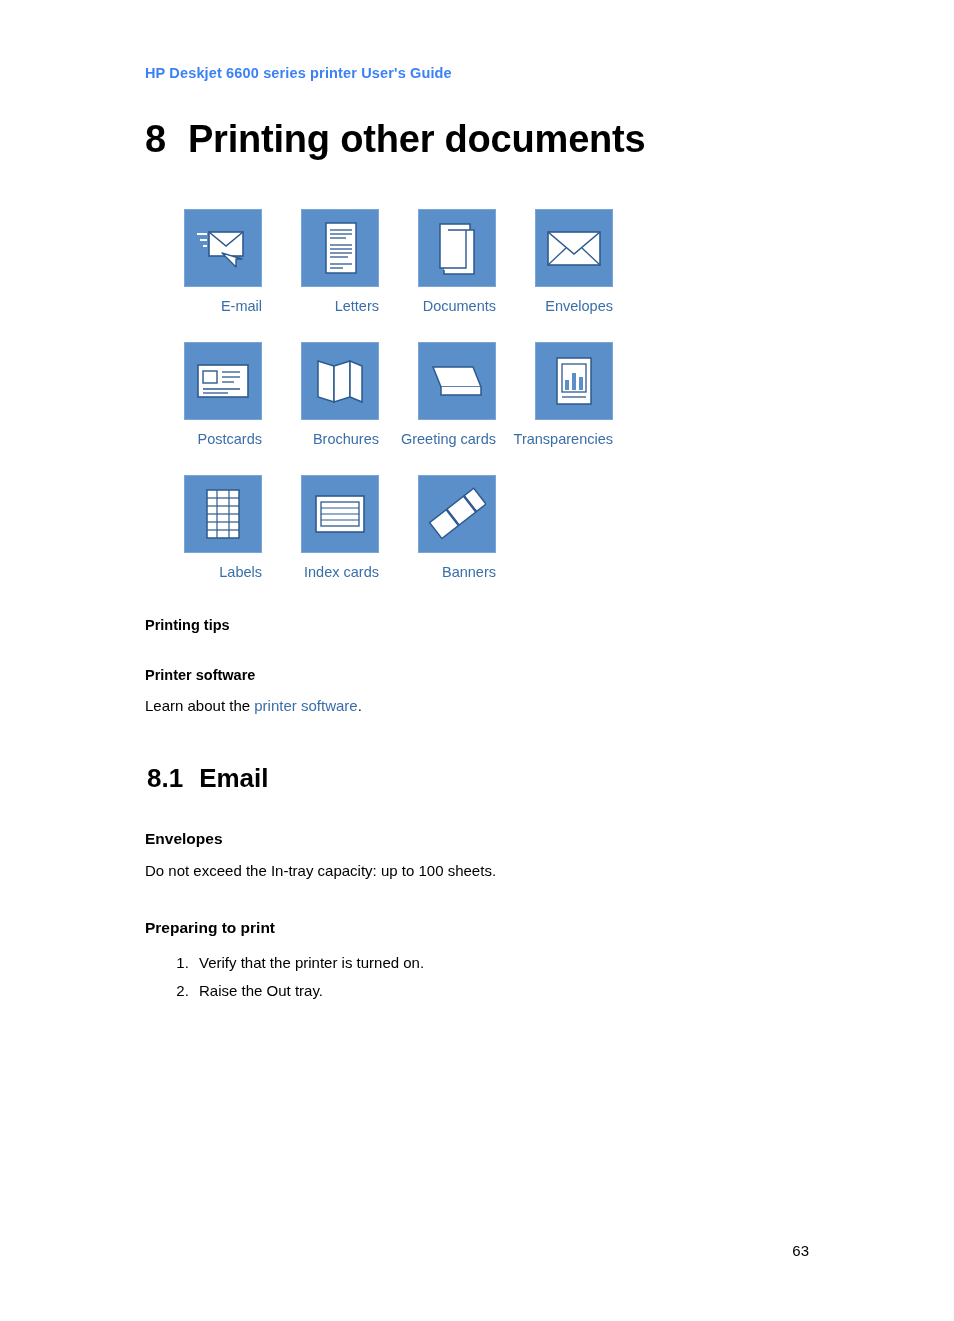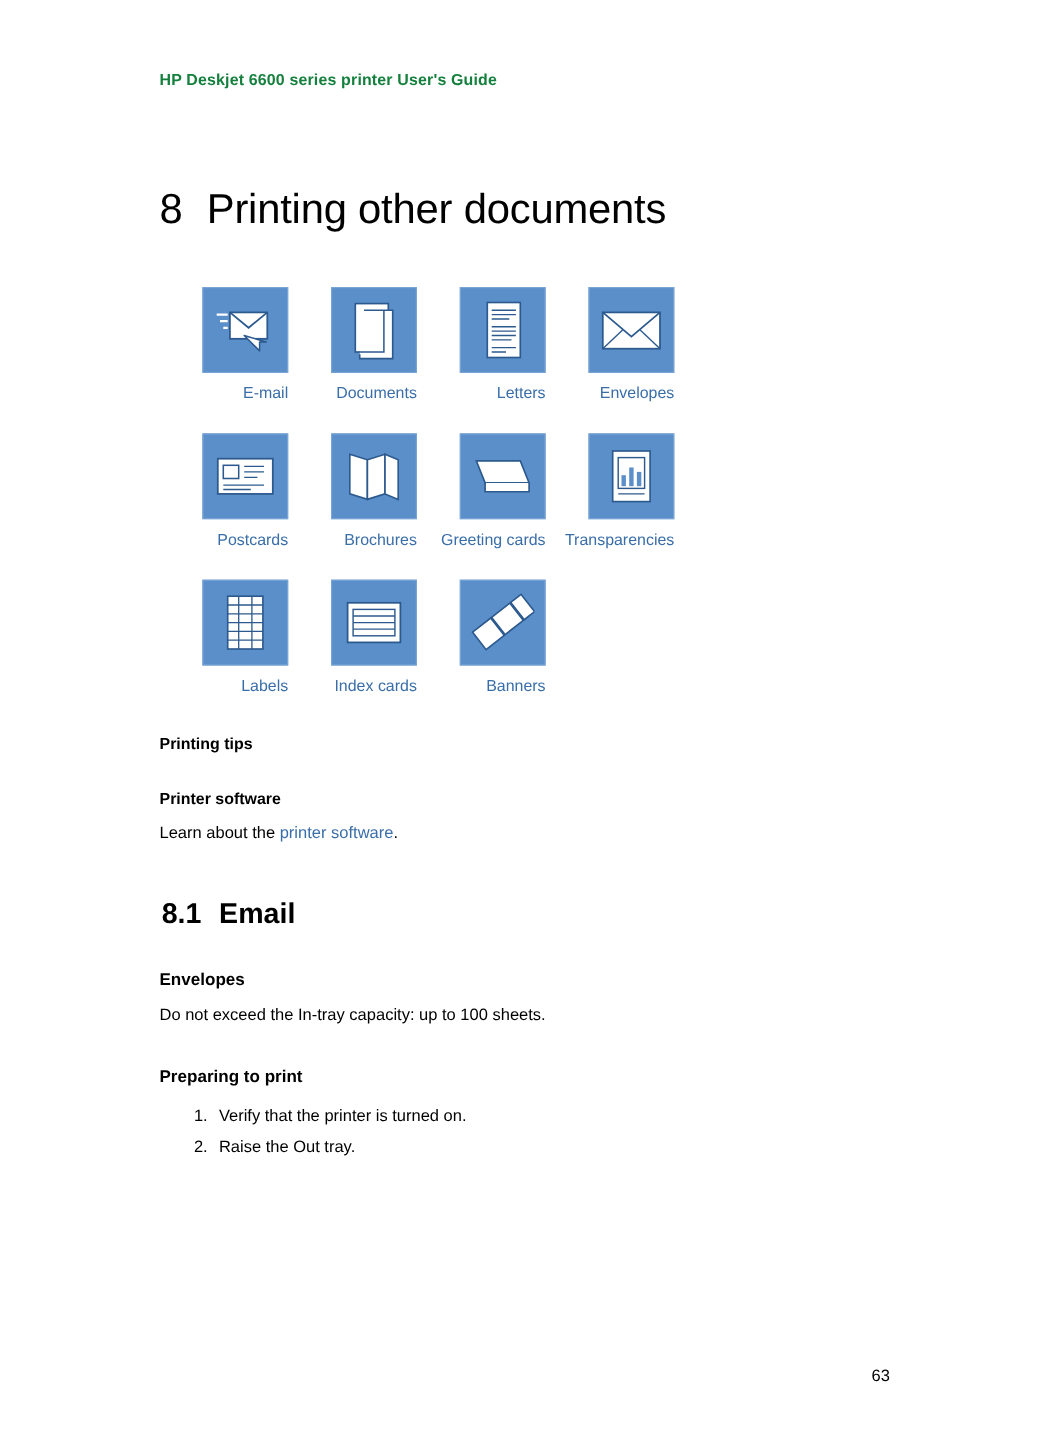--- a/index.html
+++ b/index.html
@@ -18,29 +18,29 @@
   .page {
     position: relative;
     width: 954px;
     height: 1321px;
     box-sizing: border-box;
     padding: 60px 145px 0 145px;
   }
   .header-line {
     font-size: 14.5px;
     font-weight: bold;
-    color: #15803d;
+    color: #3b82f6;
     letter-spacing: 0.01em;
     margin: 0 0 0 0;
     padding-top: 5px;
   }
   h1.chapter {
     font-size: 38px;
-    font-weight: normal;
-    margin: 90px 0 0 0;
+    font-weight: bold;
+    margin: 38px 0 0 0;
     letter-spacing: -0.2px;
     line-height: 1.1;
   }
   h1.chapter .num {
     margin-right: 22px;
   }
 
   
   .icon-grid {
     margin-top: 48px;
@@ -148,31 +148,20 @@
           <svg width="54" height="50" viewBox="0 0 54 50">
             <rect x="13" y="9" width="34" height="24" fill="#ffffff" stroke="#2d5a8e" stroke-width="1.6"></rect>
             <polyline points="13,9 30,23 47,9" fill="none" stroke="#2d5a8e" stroke-width="1.6"></polyline>
             <line x1="1" y1="11" x2="11" y2="11" stroke="#ffffff" stroke-width="2"></line>
             <line x1="4" y1="17" x2="11" y2="17" stroke="#ffffff" stroke-width="2"></line>
             <line x1="7" y1="23" x2="11" y2="23" stroke="#ffffff" stroke-width="2"></line>
             <path d="M26 30 L40 44 L40 36 L46 36 Z" fill="#ffffff" stroke="#2d5a8e" stroke-width="1.4" stroke-linejoin="round"></path>
           </svg>
         </div>
         <div class="icon-label">E-mail</div>
-      </div>
-
-      <div class="icon-cell">
-        <div class="icon-box">
-          <svg width="54" height="56" viewBox="0 0 54 56">
-            <rect x="10" y="4" width="30" height="44" fill="#ffffff" stroke="#2d5a8e" stroke-width="1.5"></rect>
-            <path d="M18 10 h26 v44 h-30 v-4" fill="#ffffff" stroke="#2d5a8e" stroke-width="1.5"></path>
-            <path d="M36 10 v38 h-22" fill="none" stroke="#2d5a8e" stroke-width="1.4"></path>
-          </svg>
-        </div>
-        <div class="icon-label">Documents</div>
       </div>
 
       <div class="icon-cell">
         <div class="icon-box">
           <svg width="54" height="56" viewBox="0 0 54 56">
             <rect x="13" y="3" width="30" height="50" fill="#ffffff" stroke="#2d5a8e" stroke-width="1.5"></rect>
             <g stroke="#2d5a8e" stroke-width="1.3">
               <line x1="17" y1="10" x2="39" y2="10"></line>
               <line x1="17" y1="14" x2="39" y2="14"></line>
               <line x1="17" y1="18" x2="33" y2="18"></line>
@@ -183,20 +172,31 @@
               <line x1="17" y1="44" x2="39" y2="44"></line>
               <line x1="17" y1="48" x2="30" y2="48"></line>
             </g>
           </svg>
         </div>
         <div class="icon-label">Letters</div>
       </div>
 
       <div class="icon-cell">
         <div class="icon-box">
+          <svg width="54" height="56" viewBox="0 0 54 56">
+            <rect x="10" y="4" width="30" height="44" fill="#ffffff" stroke="#2d5a8e" stroke-width="1.5"></rect>
+            <path d="M18 10 h26 v44 h-30 v-4" fill="#ffffff" stroke="#2d5a8e" stroke-width="1.5"></path>
+            <path d="M36 10 v38 h-22" fill="none" stroke="#2d5a8e" stroke-width="1.4"></path>
+          </svg>
+        </div>
+        <div class="icon-label">Documents</div>
+      </div>
+
+      <div class="icon-cell">
+        <div class="icon-box">
           <svg width="58" height="42" viewBox="0 0 58 42">
             <rect x="3" y="5" width="52" height="33" fill="#ffffff" stroke="#2d5a8e" stroke-width="1.6"></rect>
             <polyline points="3,5 29,27 55,5" fill="none" stroke="#2d5a8e" stroke-width="1.6"></polyline>
             <line x1="3" y1="38" x2="21" y2="21" stroke="#2d5a8e" stroke-width="1.3"></line>
             <line x1="55" y1="38" x2="37" y2="21" stroke="#2d5a8e" stroke-width="1.3"></line>
           </svg>
         </div>
         <div class="icon-label">Envelopes</div>
       </div>
 

